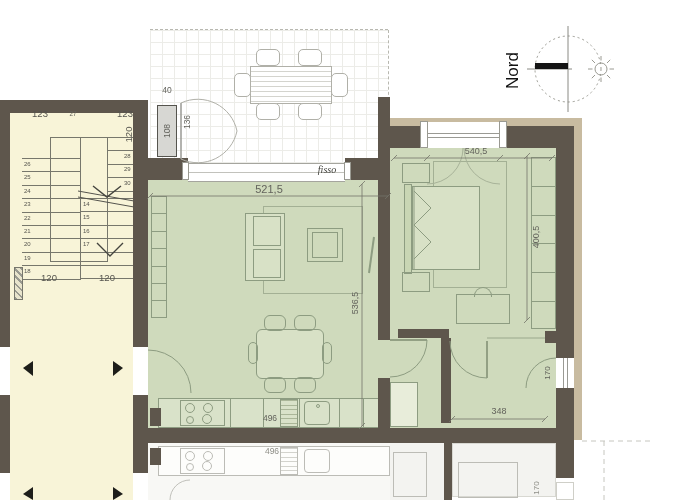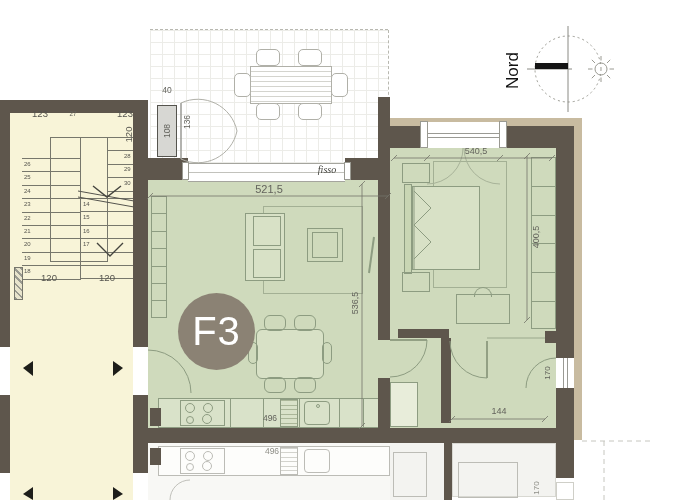--- a/index.html
+++ b/index.html
@@ -274,25 +274,22 @@
 
   <div class="dim" style="left:154px;top:85px;width:26px;">40</div>
   <div class="dim rv" style="left:154px;top:126px;width:26px;">108</div>
   <div class="dim rv" style="left:174px;top:117px;width:26px;">136</div>
   <div class="dim" style="left:302px;top:165px;width:50px;font-family:'Liberation Serif',serif;font-style:italic;font-size:10px;color:#3e3e38;">fisso</div>
 
   <div class="dim" style="left:239px;top:184px;width:60px;font-size:11px;">521,5</div>
   <div class="dim rv" style="left:325px;top:298px;width:60px;font-size:9px;">536,5</div>
   <div class="dim" style="left:446px;top:146px;width:60px;font-size:9px;">540,5</div>
   <div class="dim rv" style="left:506px;top:232px;width:60px;font-size:9px;">400,5</div>
-  <div class="dim" style="left:469px;top:406px;width:60px;font-size:9px;">144</div>
+  <div class="dim" style="left:469px;top:406px;width:60px;font-size:9px;">348</div>
   <div class="dim rv" style="left:535px;top:368px;width:26px;font-size:8px;">170</div>
   <div class="dim" style="left:250px;top:413px;width:40px;">496</div>
   <div class="dim" style="left:252px;top:446px;width:40px;color:#8f8f88;">496</div>
   <div class="dim rv" style="left:524px;top:483px;width:26px;font-size:8px;color:#8f8f88;">170</div>
 
-  <div class="badge" style="left:178px;top:293px;width:77px;height:77px;background:#8b8274;">
-    <span>F3</span>
-  </div>
 
   <div class="abs" style="left:492px;top:62px;width:40px;height:17px;font-size:17px;color:#111;text-align:center;
               line-height:17px;transform:rotate(-90deg);">Nord</div>
 </div>
 
 </body></html>

